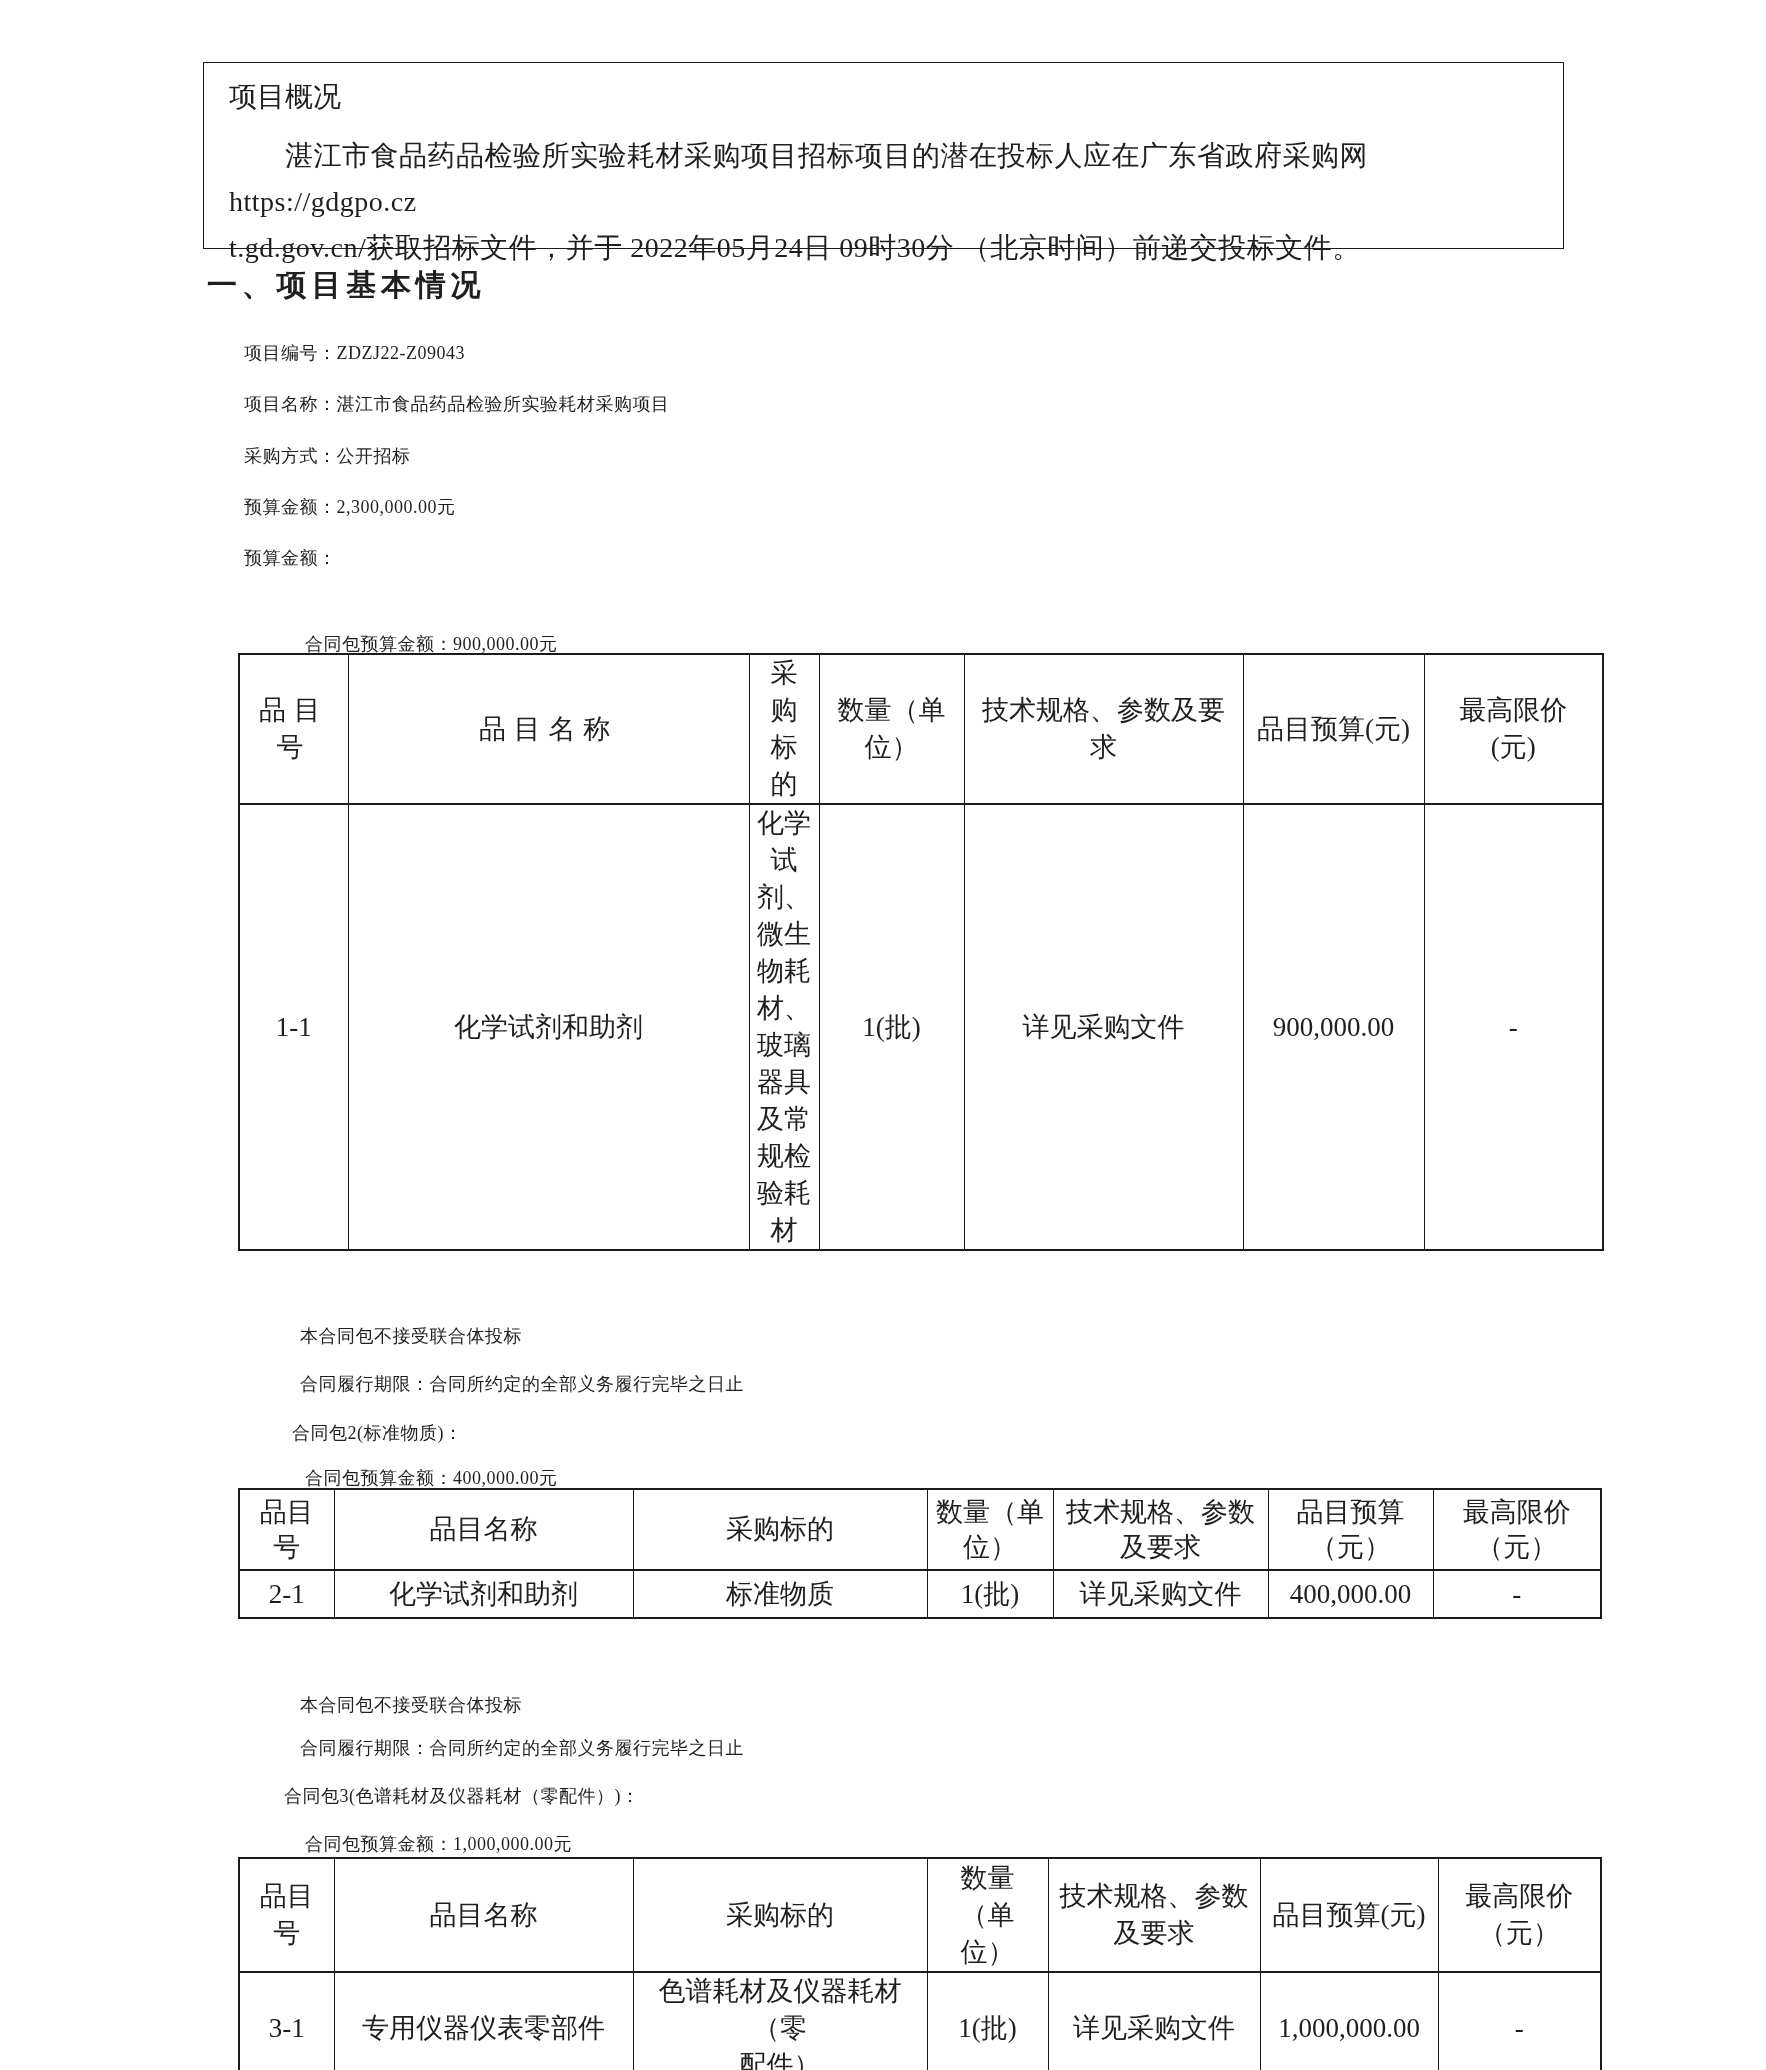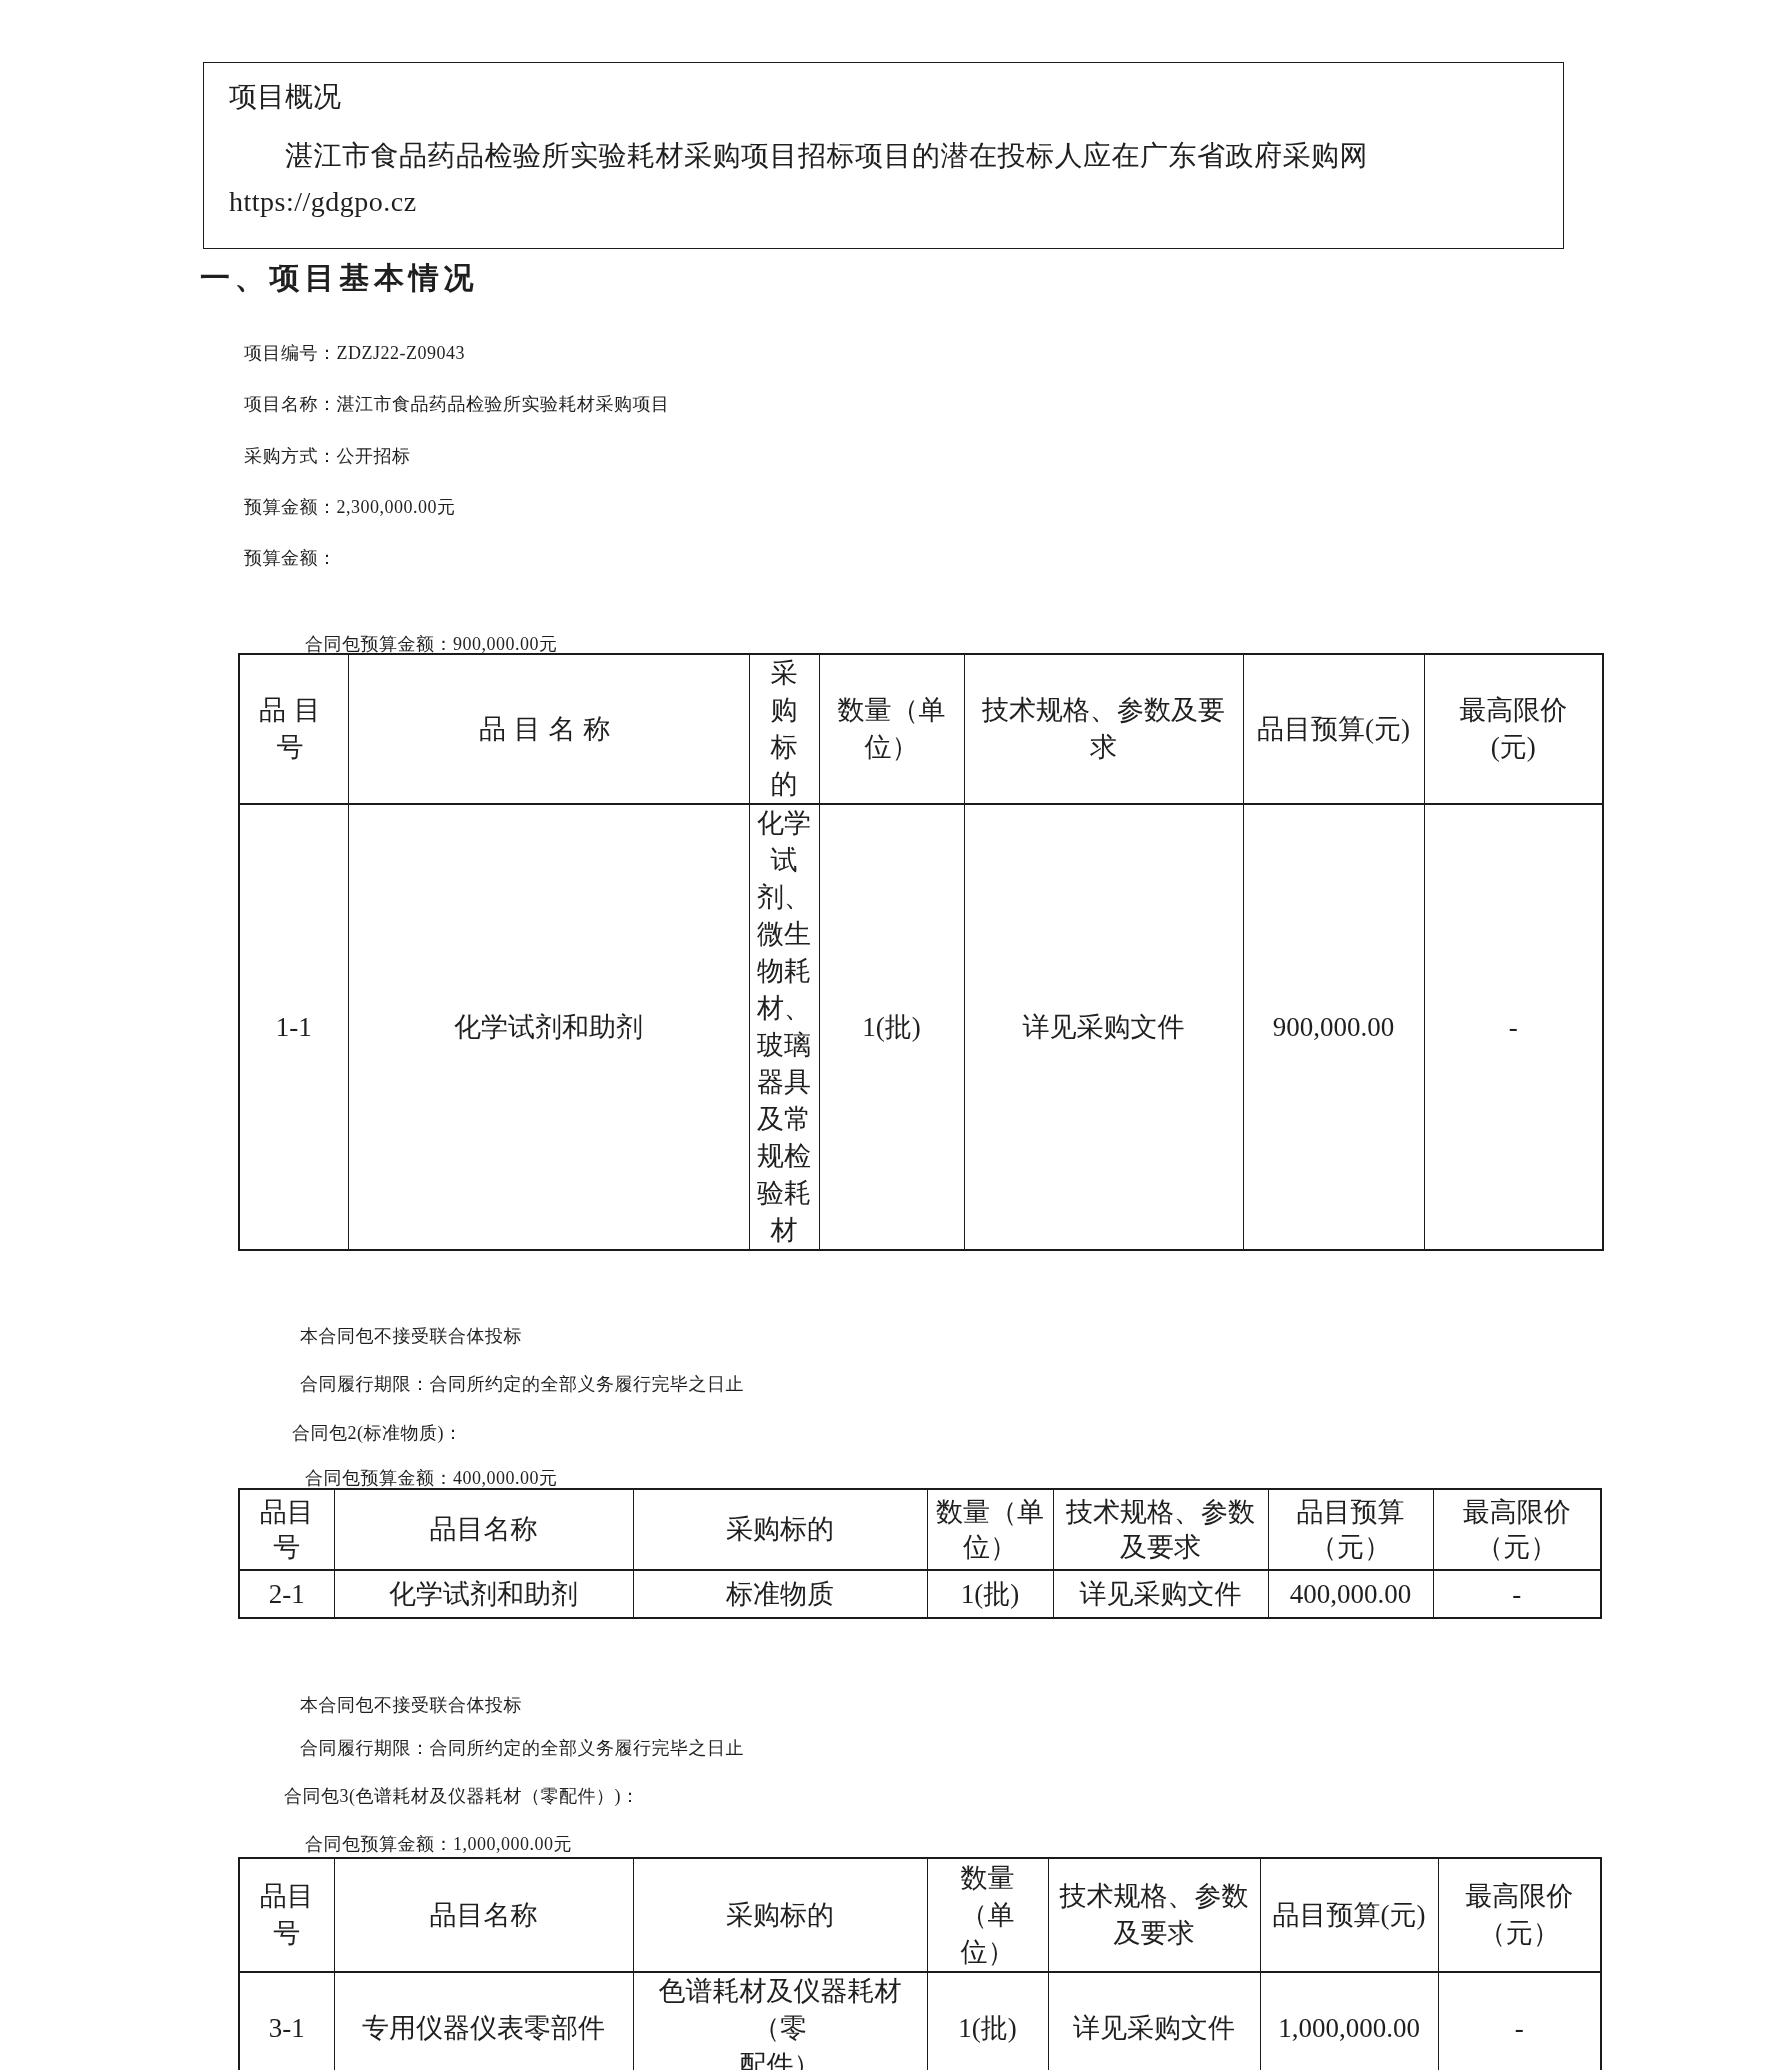--- a/index.html
+++ b/index.html
@@ -25,21 +25,21 @@
   .ov-title { font-size: 28px; line-height: 33px; }
   .ov-para  { margin-top: 19.3px; }
   .ov-line  { font-size: 28px; line-height: 46px; letter-spacing: 0.5px; }
   .ov-line.indent { text-indent: 56px; }
 
   
   .heading {
     left: 191px; top: 249px;
     font-size: 30px; line-height: 39px;
     font-weight: bold; letter-spacing: 4.8px;
-    margin: 9px;
+    margin: 16px;
   }
 
   
   .line { font-size: 18px; line-height: 33px; white-space: nowrap; letter-spacing: 0.5px; }
 
   
   table.grid {
     position: absolute;
     left: 238px;
     width: 1362px;
@@ -77,20 +77,21 @@
 </style>
 </head>
 <body>
 
 <div class="page">
 
   <div class="abs overview-box">
     <div class="ov-title">项目概况</div>
     <div class="ov-para">
       <div class="ov-line indent">湛江市食品药品检验所实验耗材采购项目招标项目的潜在投标人应在广东省政府采购网https://gdgpo.cz</div>
+      <div class="ov-line">t.gd.gov.cn/获取招标文件，并于 2022年05月24日 09时30分 （北京时间）前递交投标文件。</div>
     </div>
   </div>
 
   <h1 class="abs heading">一、项目基本情况</h1>
 
   <div class="abs line" style="left:244px; top:301px;"><span>项目编号：</span><span>ZDZJ22-Z09043</span></div>
   <div class="abs line" style="left:244px; top:352px;"><span>项目名称：</span><span>湛江市食品药品检验所实验耗材采购项目</span></div>
   <div class="abs line" style="left:244px; top:404px;"><span>采购方式：</span><span>公开招标</span></div>
   <div class="abs line" style="left:244px; top:455px;"><span>预算金额：</span><span>2,300,000.00元</span></div>
   <div class="abs line" style="left:244px; top:506px;"><span>预算金额：</span></div>

